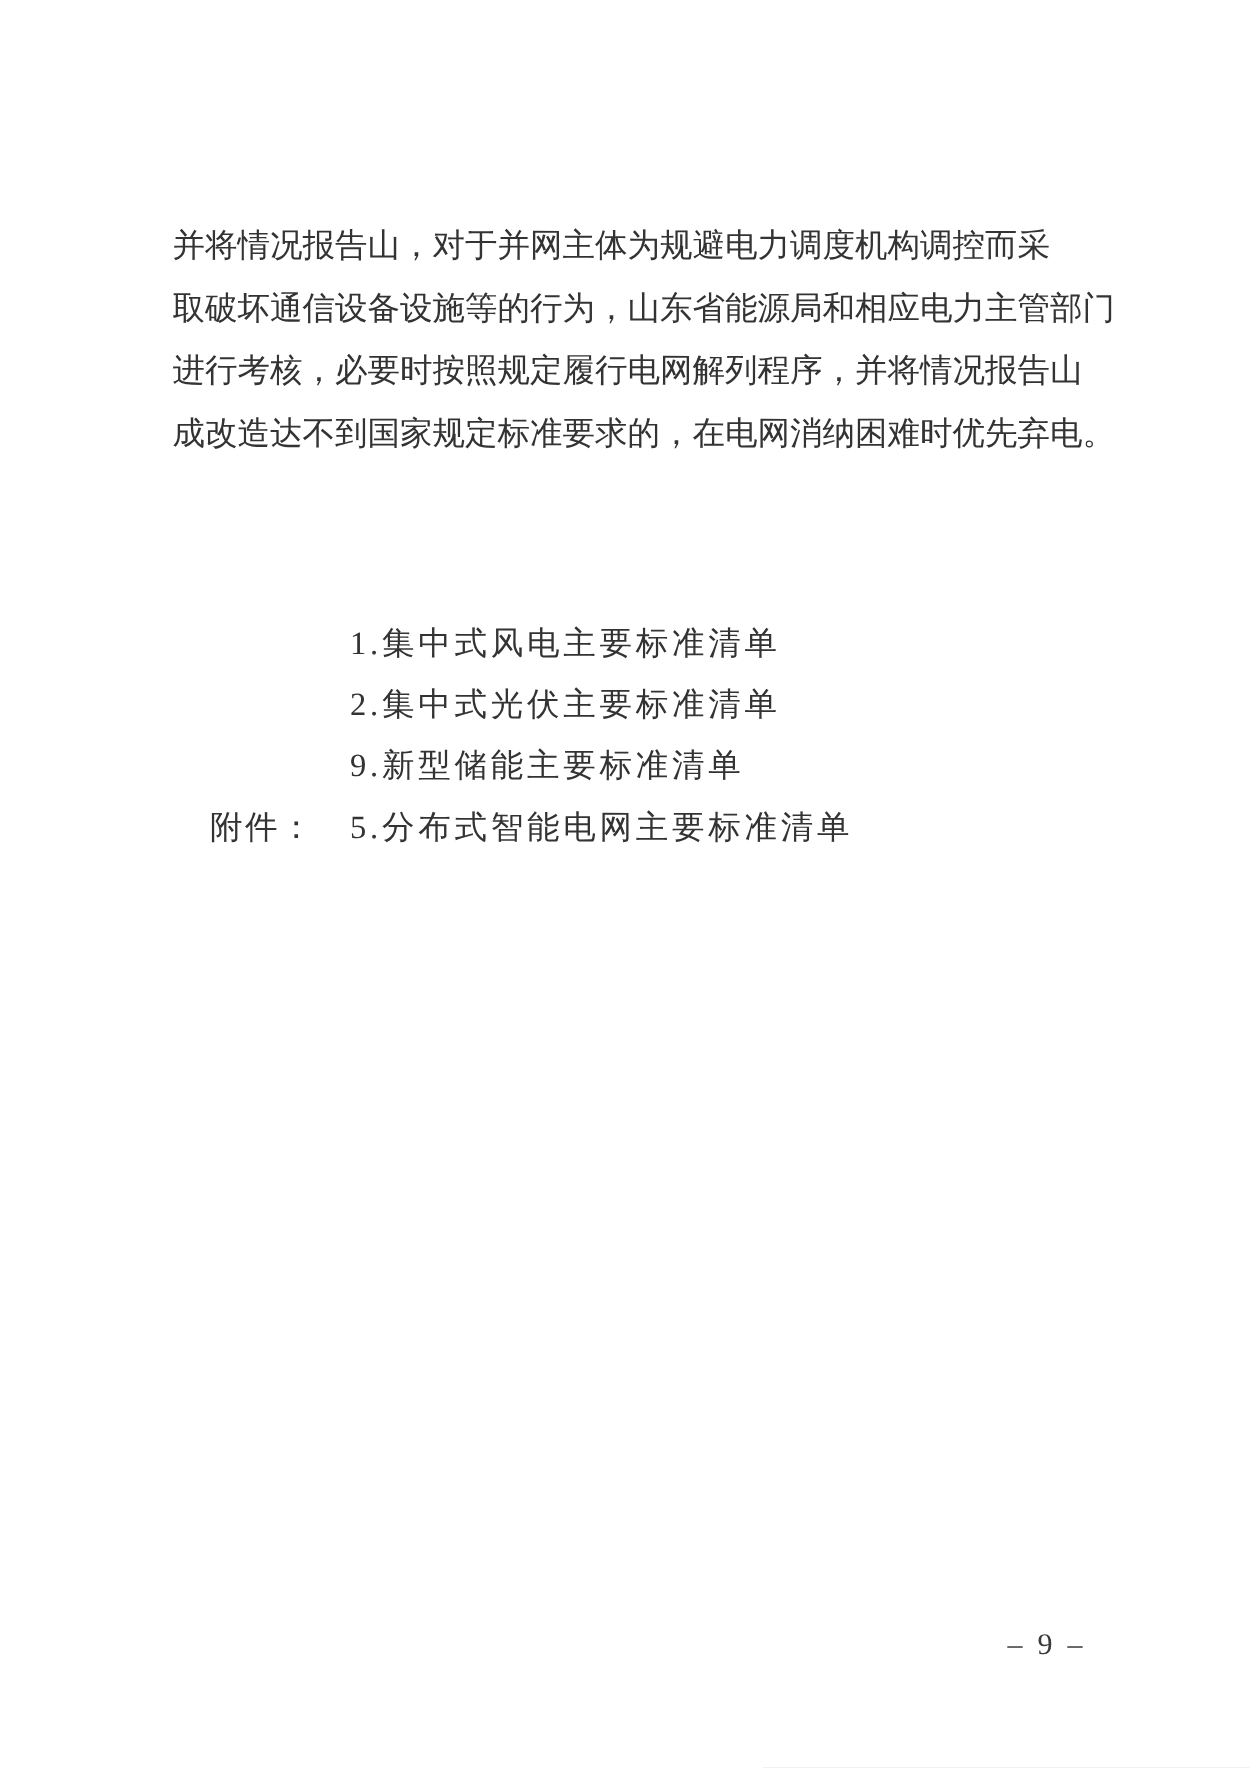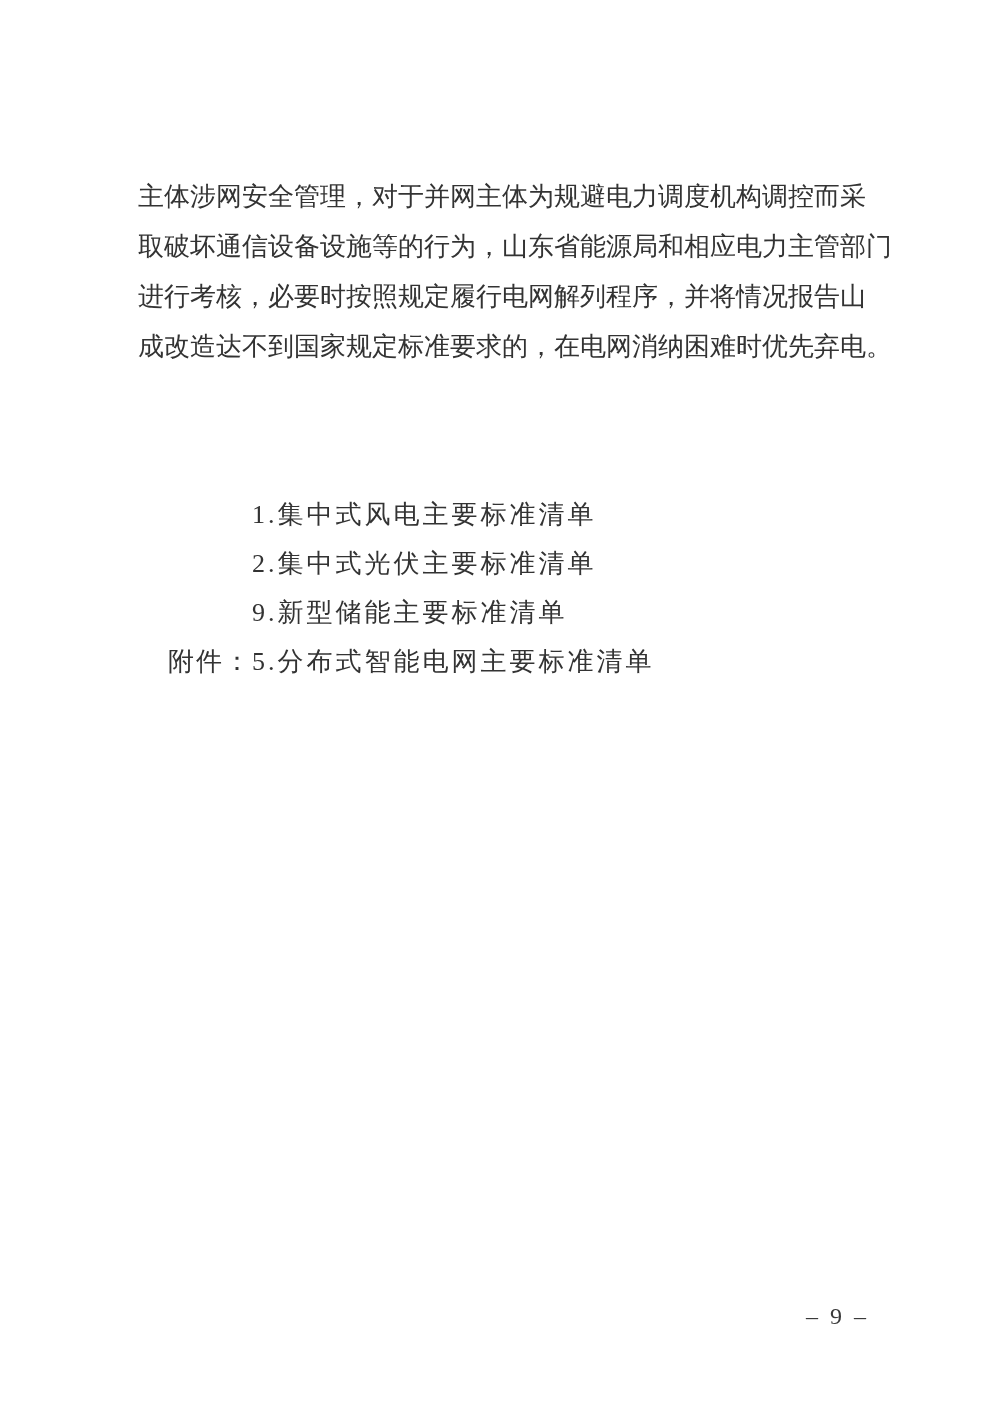--- a/index.html
+++ b/index.html
@@ -54,38 +54,39 @@
     flex: none;
   }
   .att-items {
     display: flex;
     flex-direction: column;
   }
   .att-item {
     line-height: 49px;
     letter-spacing: 3px;
     white-space: nowrap;
+    margin-left: 28px;
   }
   .page-number {
     position: absolute;
     left: 806px;
     top: 1303px;
     font-size: 24px;
     letter-spacing: 3px;
     color: #3a3a3a;
     white-space: nowrap;
   }
 </style>
 </head>
 <body>
 
 <div class="page">
 
   <div class="body-text">
-    <div class="body-line">主体涉网安全管理，对于并网主体为规避电力调度机构调控而采</div>
+    <div class="body-line">并将情况报告山，对于并网主体为规避电力调度机构调控而采</div>
     <div class="body-line">取破坏通信设备设施等的行为，山东省能源局和相应电力主管部门</div>
     <div class="body-line">进行考核，必要时按照规定履行电网解列程序，并将情况报告山</div>
     <div class="body-line">成改造达不到国家规定标准要求的，在电网消纳困难时优先弃电。</div>
   </div>
 
   <div class="attachments">
     <div class="att-label">附件：</div>
     <div class="att-items">
       <div class="att-item">1.集中式风电主要标准清单</div>
       <div class="att-item">2.集中式光伏主要标准清单</div>

